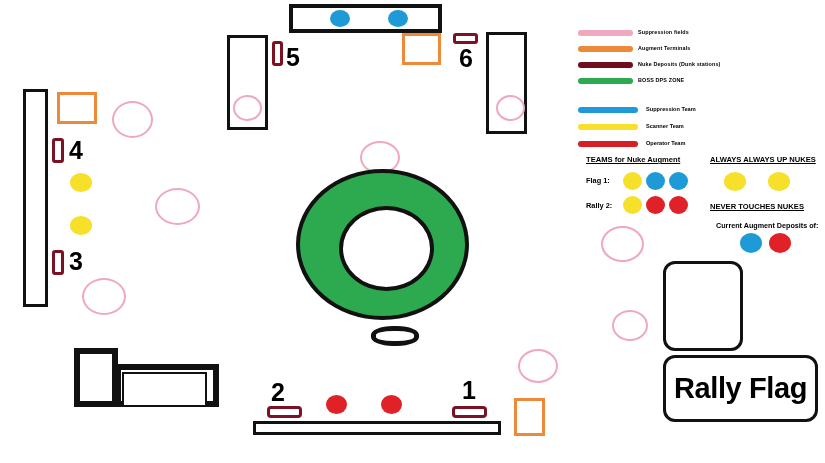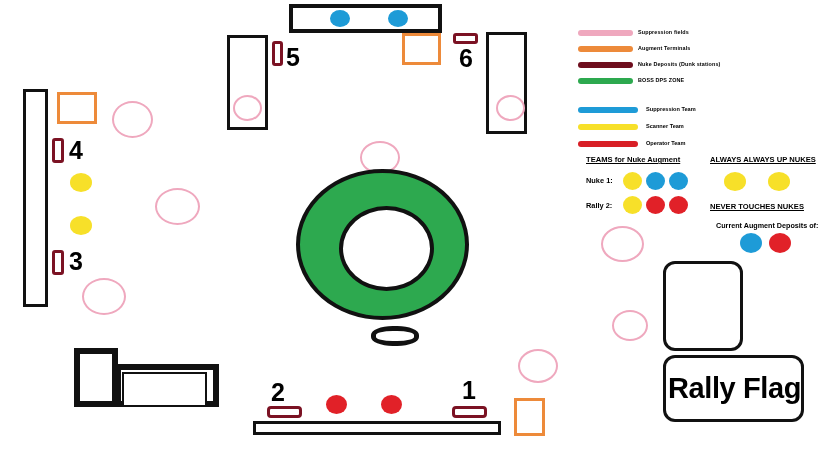--- a/index.html
+++ b/index.html
@@ -53,23 +53,23 @@
 
   
   .hdr{position:absolute;font-size:7.6px;font-weight:bold;text-decoration:underline;
        white-space:nowrap;}
   .lbl{position:absolute;font-size:7.4px;font-weight:bold;white-space:nowrap;}
   .body-tx{position:absolute;font-size:7.2px;font-weight:bold;width:105px;line-height:11px;}
 
   
   #rally-box-top{position:absolute;left:663px;top:261px;width:80px;height:90px;
                  border:3px solid #111;border-radius:12px;background:#fff;box-sizing:border-box;}
-  #rally-flag{position:absolute;left:663px;top:355px;width:141px;height:67px;
+  #rally-flag{position:absolute;left:663px;top:355px;width:155px;height:67px;
               border:3px solid #111;border-radius:12px;background:#fff;box-sizing:border-box;
-              display:flex;align-items:center;justify-content:flex-end;}
+              display:flex;align-items:center;justify-content:center;}
   #rally-flag span{font-size:29px;font-weight:bold;letter-spacing:-.4px;}
 </style>
 </head>
 <body>
 
 <div id="stage">
 
   <div id="top-wall"></div>
   <div class="dot dot-blue" style="left:330px;top:10px;width:20px;height:17px;"></div>
   <div class="dot dot-blue" style="left:388px;top:10px;width:20px;height:17px;"></div>
@@ -160,21 +160,21 @@
       <div class="leg-tx2">Scanner Team</div>
     </div>
     <div class="leg-row2">
       <div class="leg-sw2" style="background:#D81F26;"></div>
       <div class="leg-tx2">Operator Team</div>
     </div>
   </div>
 
   <div class="hdr" style="left:586px;top:155px;">TEAMS for Nuke Augment</div>
 
-  <div class="lbl" style="left:586px;top:176px;">Nuke 1:</div>
+  <div class="lbl" style="left:586px;top:176px;">Flag 1:</div>
   <div class="dot dot-yellow" style="left:623px;top:172px;width:19px;height:18px;"></div>
   <div class="dot dot-blue" style="left:646px;top:172px;width:19px;height:18px;"></div>
   <div class="dot dot-blue" style="left:669px;top:172px;width:19px;height:18px;"></div>
 
   <div class="lbl" style="left:586px;top:201px;">Rally 2:</div>
   <div class="dot dot-yellow" style="left:623px;top:196px;width:19px;height:18px;"></div>
   <div class="dot dot-red" style="left:646px;top:196px;width:19px;height:18px;"></div>
   <div class="dot dot-red" style="left:669px;top:196px;width:19px;height:18px;"></div>
 
   <div class="hdr" style="left:710px;top:155px;">ALWAYS ALWAYS UP NUKES</div>

